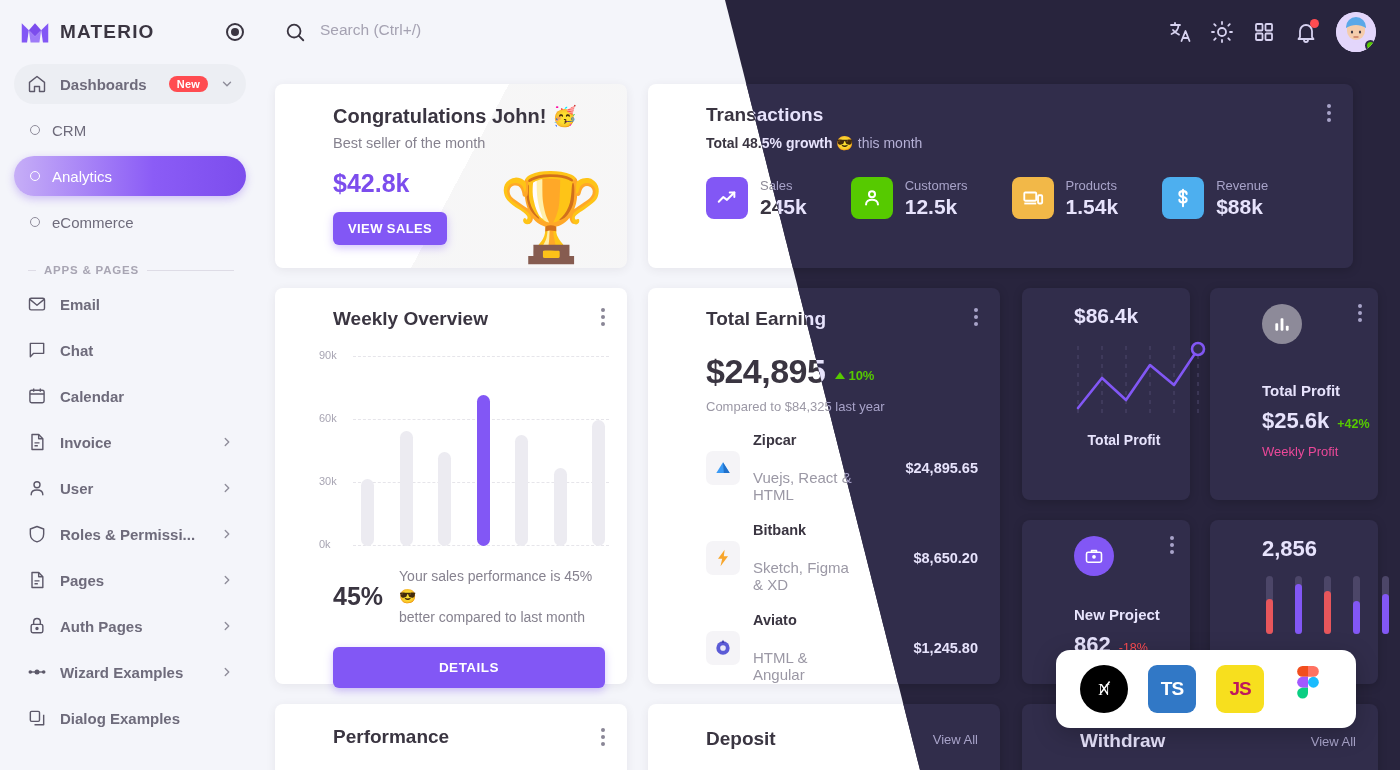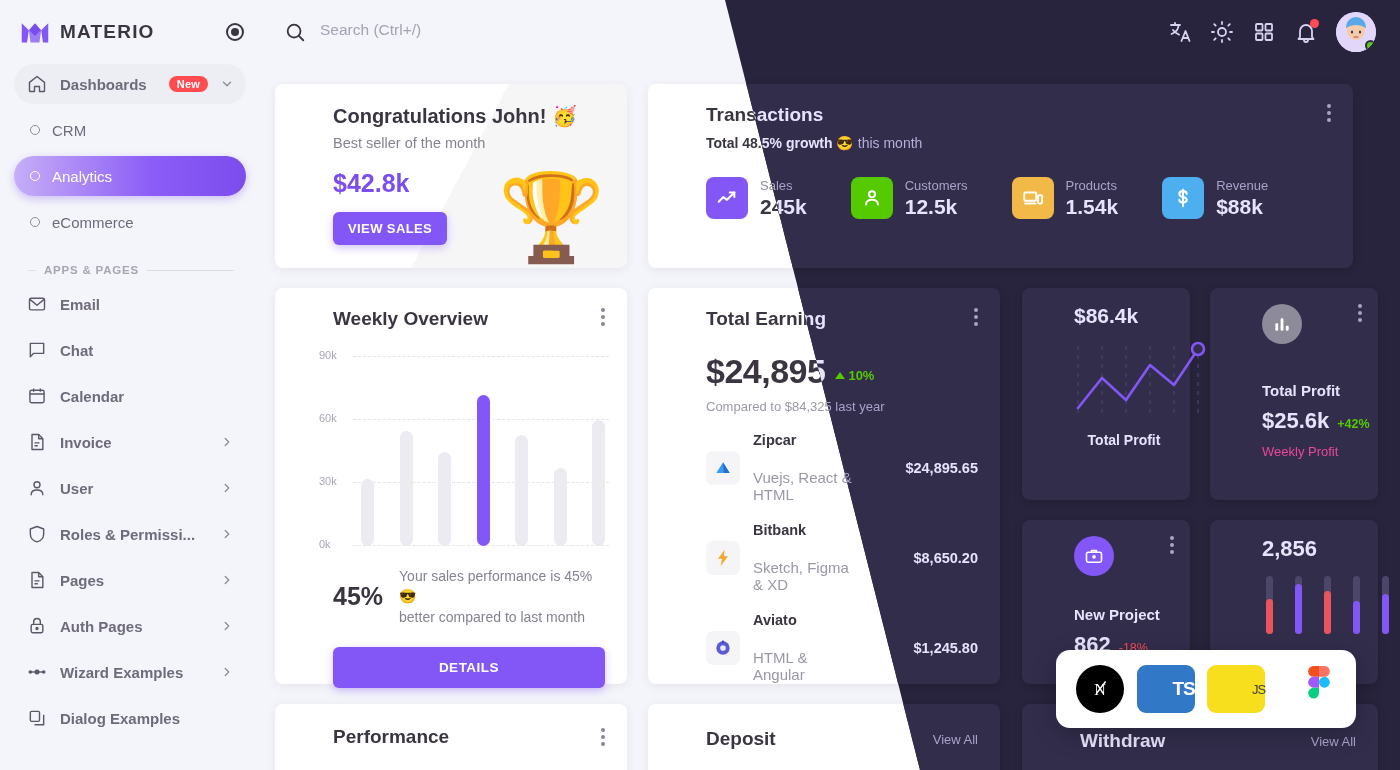--- a/index.html
+++ b/index.html
@@ -250,21 +250,21 @@
   .pos { color:#56ca00; font-size:12.5px; font-weight:600; }
   .neg { color:#ff4c51; font-size:12.5px; font-weight:400; }
 
   
   .float-card {
     position:absolute; left:1056px; top:650px; width:300px; height:78px;
     background:#fff; border-radius:14px; z-index:20;
     box-shadow:0 6px 24px rgba(0,0,0,.22);
     display:flex; align-items:center; justify-content:space-around; padding:0 14px;
   }
-  .logo-sq { width:58px; height:48px; border-radius:9px; display:flex; align-items:center; justify-content:flex-end; }
+  .logo-sq { width:48px; height:48px; border-radius:9px; display:flex; align-items:center; justify-content:center; }
   .logo-round { width:48px; height:48px; border-radius:50%; background:#000; display:flex; align-items:center; justify-content:center; }
 </style>
 </head>
 <body>
 
 <div class="layer" id="light-layer">
 
   <div class="sidebar">
     <div class="brand">
       <svg class="brand-logo" viewBox="0 0 34 28">
@@ -1307,21 +1307,21 @@
     <svg width="30" height="30" viewBox="0 0 32 32">
         <circle cx="16" cy="16" r="15" fill="#000"></circle>
         <text x="16" y="22" font-family="Liberation Serif, serif" font-size="17" fill="#fff" text-anchor="middle">N</text>
         <path d="M12 21 L22 8" stroke="#fff" stroke-width="1.6"></path>
       </svg>
   </div>
   <div class="logo-sq" style="background:#3178c6">
     <span style="color:#fff;font-weight:700;font-size:19px;letter-spacing:-1px;">TS</span>
   </div>
   <div class="logo-sq" style="background:#f7df1e">
-    <span style="color:#404040;font-weight:400;font-size:13px;letter-spacing:-1px;">JS</span>
+    <span style="color:#be185d;font-weight:700;font-size:19px;letter-spacing:-1px;">JS</span>
   </div>
   <div class="logo-sq" style="background:transparent">
     <svg width="34" height="46" viewBox="0 0 24 34">
       <path d="M12 0h-4a4 4 0 100 8h4z" fill="#f24e1e"></path>
       <path d="M12 0h4a4 4 0 110 8h-4z" fill="#ff7262"></path>
       <path d="M12 8h-4a4 4 0 100 8h4z" fill="#a259ff"></path>
       <circle cx="16" cy="12" r="4" fill="#1abcfe"></circle>
       <path d="M12 16h-4a4 4 0 104 4z" fill="#0acf83"></path>
     </svg>
   </div>

